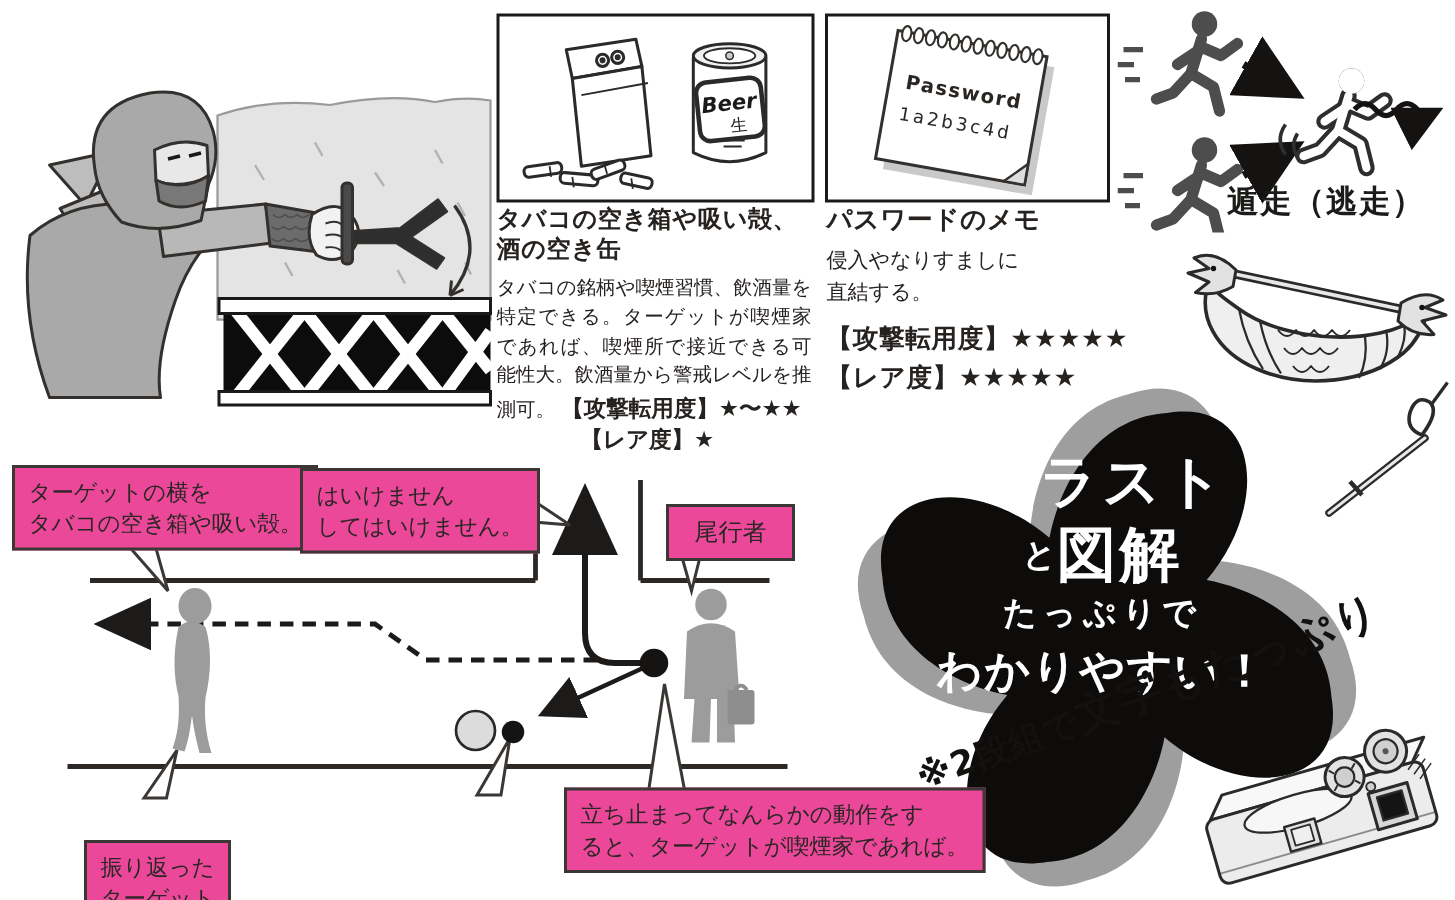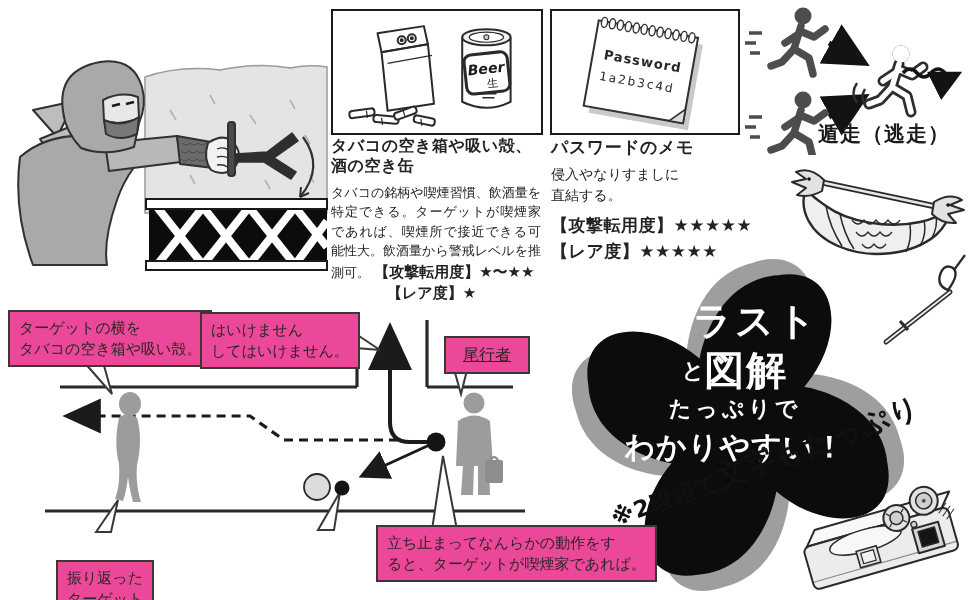--- a/index.html
+++ b/index.html
@@ -35,21 +35,21 @@
   .promo-l4{font-size:30px;font-weight:700;letter-spacing:1px;margin-top:3px;}
   .promo-note{position:absolute;left:612px;top:498px;transform:rotate(-20deg);transform-origin:0 50%;
               white-space:nowrap;color:#121110;z-index:6;}
   .promo-note .np{font-size:23px;font-weight:700;letter-spacing:1px;}
   .promo-note .ns{font-size:29px;font-weight:700;letter-spacing:1px;}
 
   
   .callout{position:absolute;background:#ec4899;border:2px solid #3b3734;padding:6px 9px;
            font-size:15px;line-height:1.38;color:#2a2624;z-index:5;}
   .callout div{white-space:nowrap;}
-  .callout.center{text-align:center;text-decoration:underline;}
+  .callout.center{text-align:center;}
 </style>
 </head>
 <body>
 
 <div id="page">
 
   <svg class="abs" style="left:5px;top:15px;" width="325" height="275" viewBox="0 0 325 275">
 
     <g>
       <path d="M 140 62 Q 175 50 215 55 Q 255 47 285 53 Q 305 49 322 52 L 322 198 L 140 198 Z" fill="#e4e4e4" stroke="#9a9a9a" stroke-width="1.5"></path>

